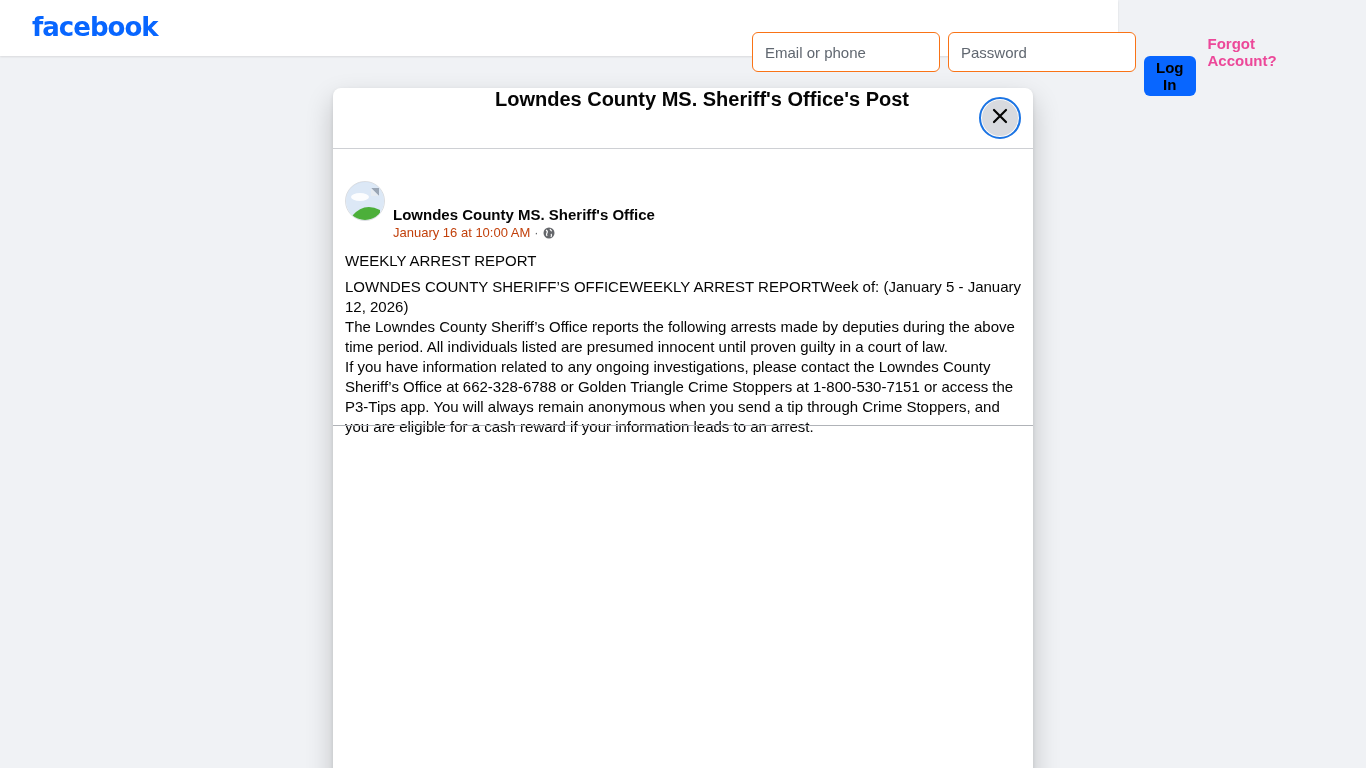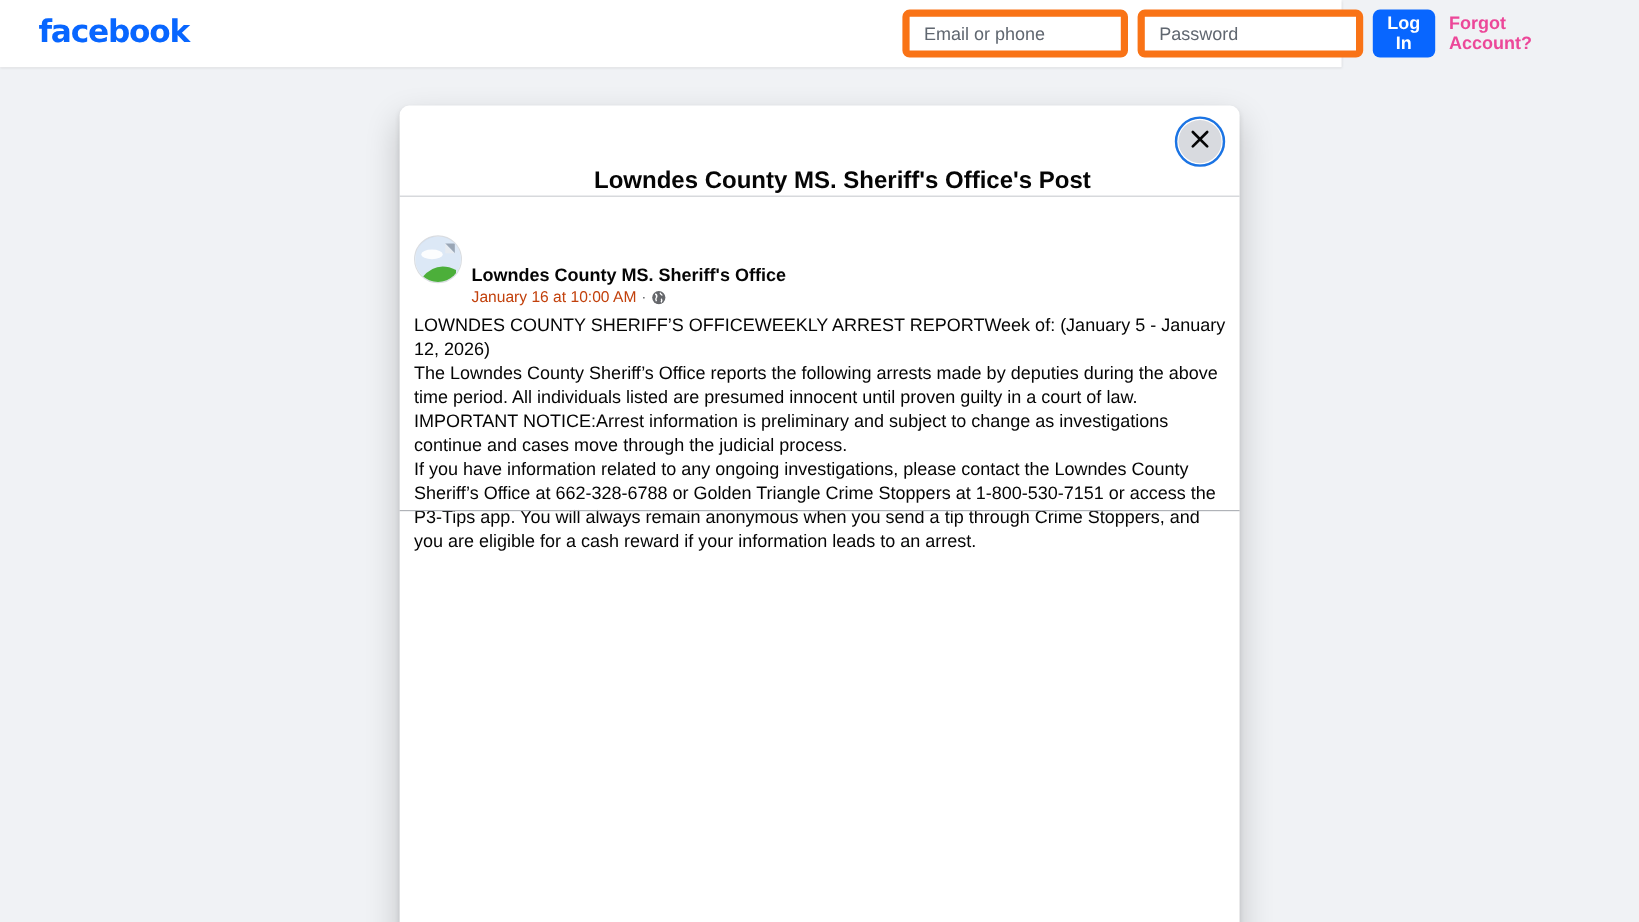--- a/index.html
+++ b/index.html
@@ -16,44 +16,44 @@
       z-index: 2;
     }
     .logo {
       position: absolute; left: 32px; top: 12px;
       font-family: "DejaVu Sans", sans-serif;
       font-weight: bold; font-size: 26px; letter-spacing: -1px;
       color: #0866ff;
     }
     .login-form { position: absolute; top: 8px; left: 752px; display: flex; align-items: center; }
     .login-input {
-      width: 188px; height: 40px; border: 6px solid #f97316; border-radius: 6px;
+      width: 188px; height: 40px; border: 1px solid #f97316; border-radius: 6px;
       padding: 0 12px; font-size: 15px; color: #1c1e21; background: #fff;
       font-family: "Liberation Sans", sans-serif; outline: none;
     }
     .login-input::placeholder { color: #606770; }
     .login-input + .login-input { margin-left: 8px; }
     .login-button {
       margin-left: 8px; height: 40px; padding: 0 12px; border: none; border-radius: 6px;
-      background: #0866ff; color: #ffffff; font-weight: bold; font-size: 15px;
-      font-family: "Liberation Sans", sans-serif; cursor: pointer;
+      background: #0866ff; color: #000000; font-weight: bold; font-size: 15px;
+      font-family: "Liberation Sans", sans-serif; cursor: pointer; margin-top: 48px;
     }
     .forgot-link {
       margin-left: 12px; color: #ec4899; font-size: 15px; font-weight: bold;
       text-decoration: none;
     }
 
     .modal {
       position: absolute; left: 333px; top: 88px; width: 700px; height: 700px;
       background: #ffffff; border-radius: 8px;
       box-shadow: 0 12px 28px rgba(0,0,0,0.2), 0 2px 4px rgba(0,0,0,0.1);
     }
     .modal-header {
-      height: 76px; border-bottom: 1px solid #ced0d4;
-      display: flex; align-items: flex-end; justify-content: center;
+      height: 61px; border-bottom: 1px solid #ced0d4;
+      display: flex; align-items: flex-start; justify-content: center;
       position: relative;
       padding-left: 38px;
     }
     .modal-title { font-size: 20px; font-weight: bold; color: #050505; }
     .close-button {
       position: absolute; right: 12px; top: 9px; width: 42px; height: 42px;
       border-radius: 50%; background: #d8dadf; border: 2px solid #1b74e4;
       box-shadow: 0 0 0 1px #ffffff inset;
       display: flex; align-items: center; justify-content: center; cursor: pointer;
     }
@@ -117,23 +117,23 @@
           <span style="display:inline-flex;">
             <svg width="12" height="12" viewBox="0 0 12 12">
               <circle cx="6" cy="6" r="5.5" fill="#65676b"></circle>
               <path d="M3 3 Q5 4 4 6 Q3 7 4 9 M7 2 Q8 4 9 4 M8 7 Q9 8 8 10" stroke="#ffffff" stroke-width="1.2" fill="none"></path>
             </svg>
           </span>
         </div>
       </div>
     </div>
 
+    <div class="post-headline">WEEKLY ARREST REPORT</div>
 
     <div class="post-body">
       <p>LOWNDES COUNTY SHERIFF’S OFFICEWEEKLY ARREST REPORTWeek of: (January 5 - January 12, 2026)</p>
       <p>The Lowndes County Sheriff’s Office reports the following arrests made by deputies during the above time period. All individuals listed are presumed innocent until proven guilty in a court of law.</p>
-      <p>IMPORTANT NOTICE:Arrest information is preliminary and subject to change as investigations continue and cases move through the judicial process.</p>
       <p>If you have information related to any ongoing investigations, please contact the Lowndes County Sheriff’s Office at 662-328-6788 or Golden Triangle Crime Stoppers at 1-800-530-7151 or access the P3-Tips app. You will always remain anonymous when you send a tip through Crime Stoppers, and you are eligible for a cash reward if your information leads to an arrest.</p>
     </div>
   </div>
 
   <div class="post-divider"></div>
 </div>
 
 </body></html>

